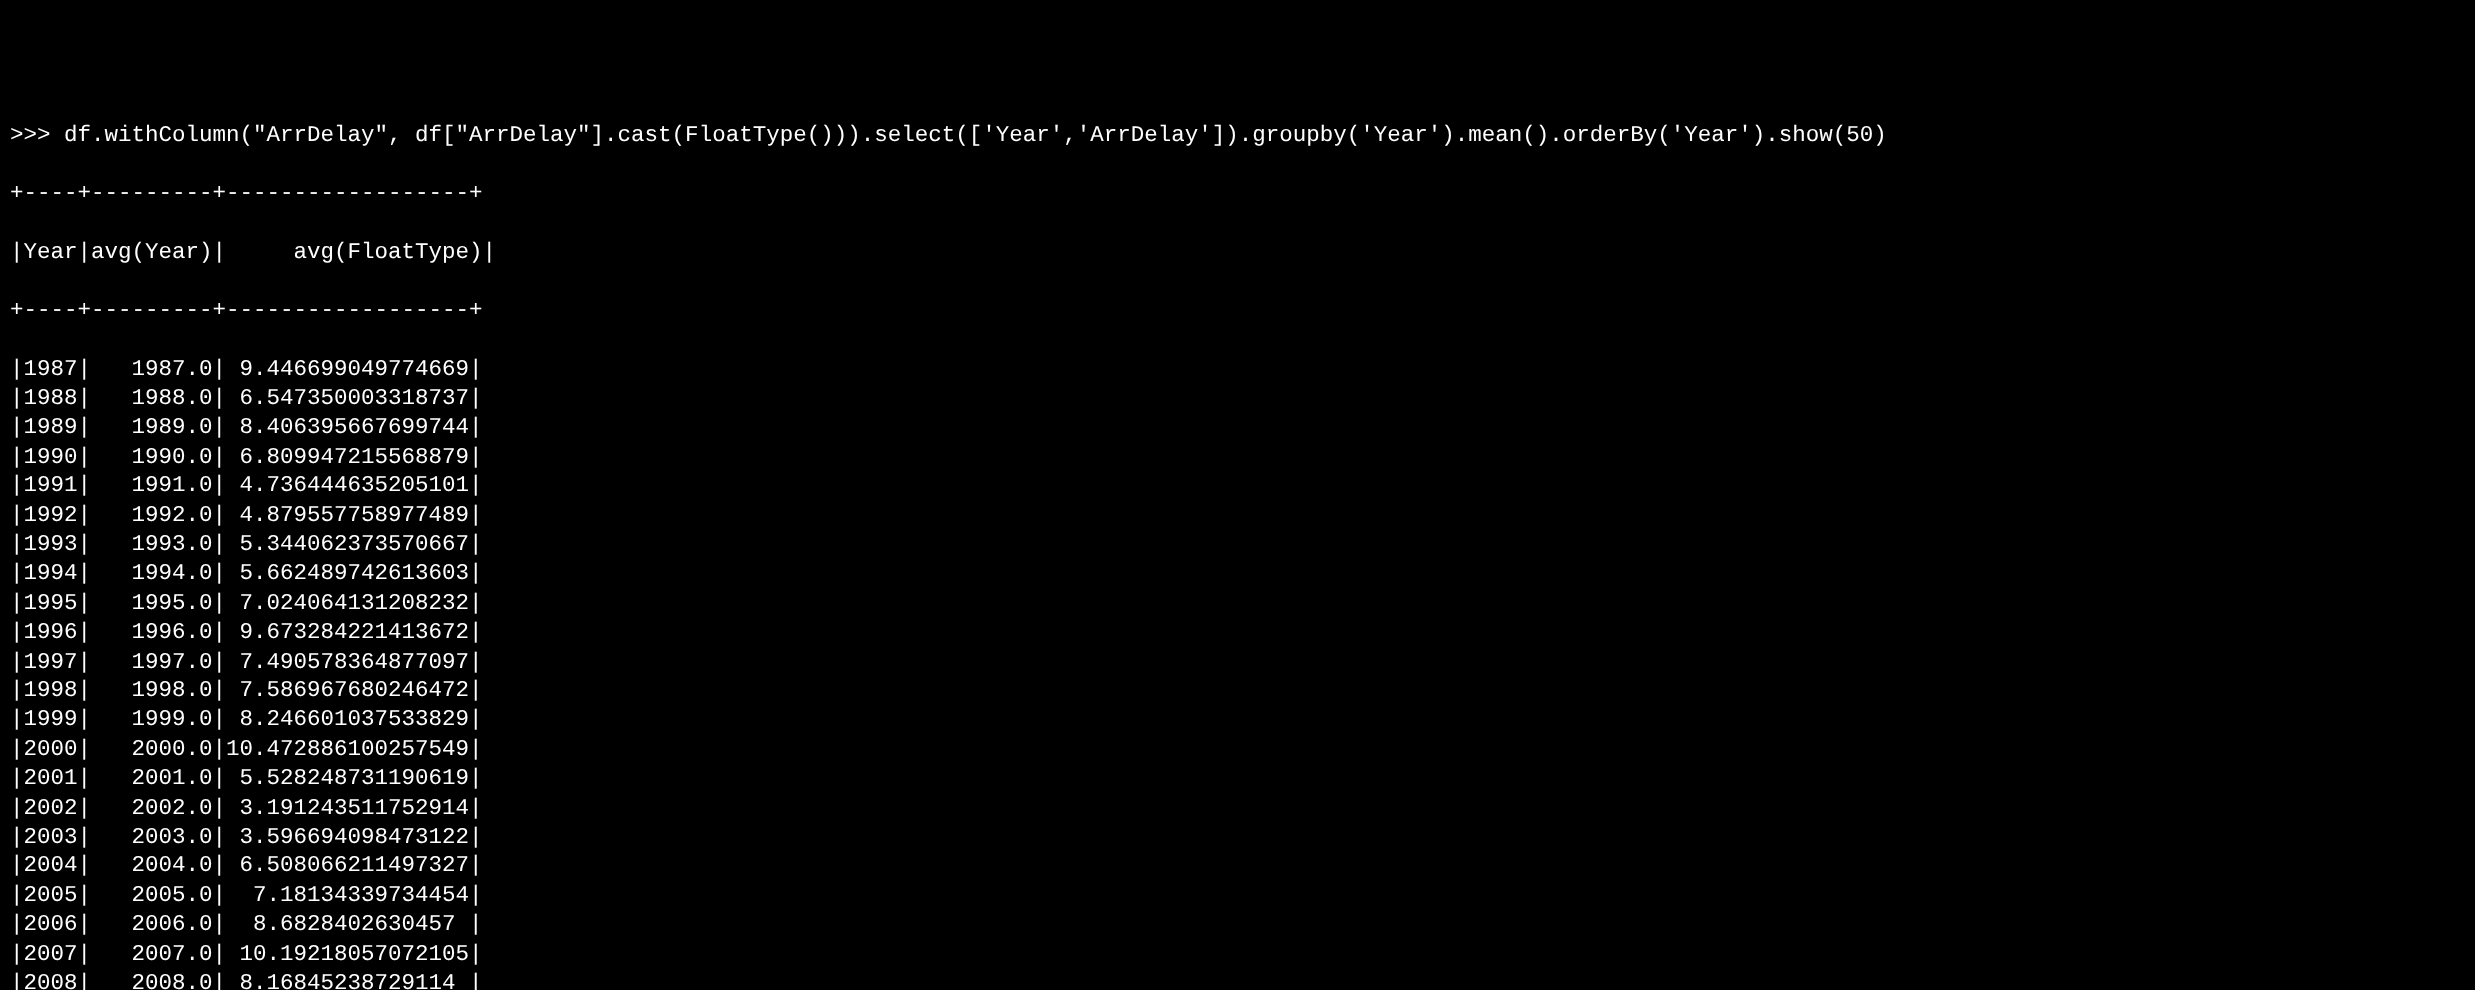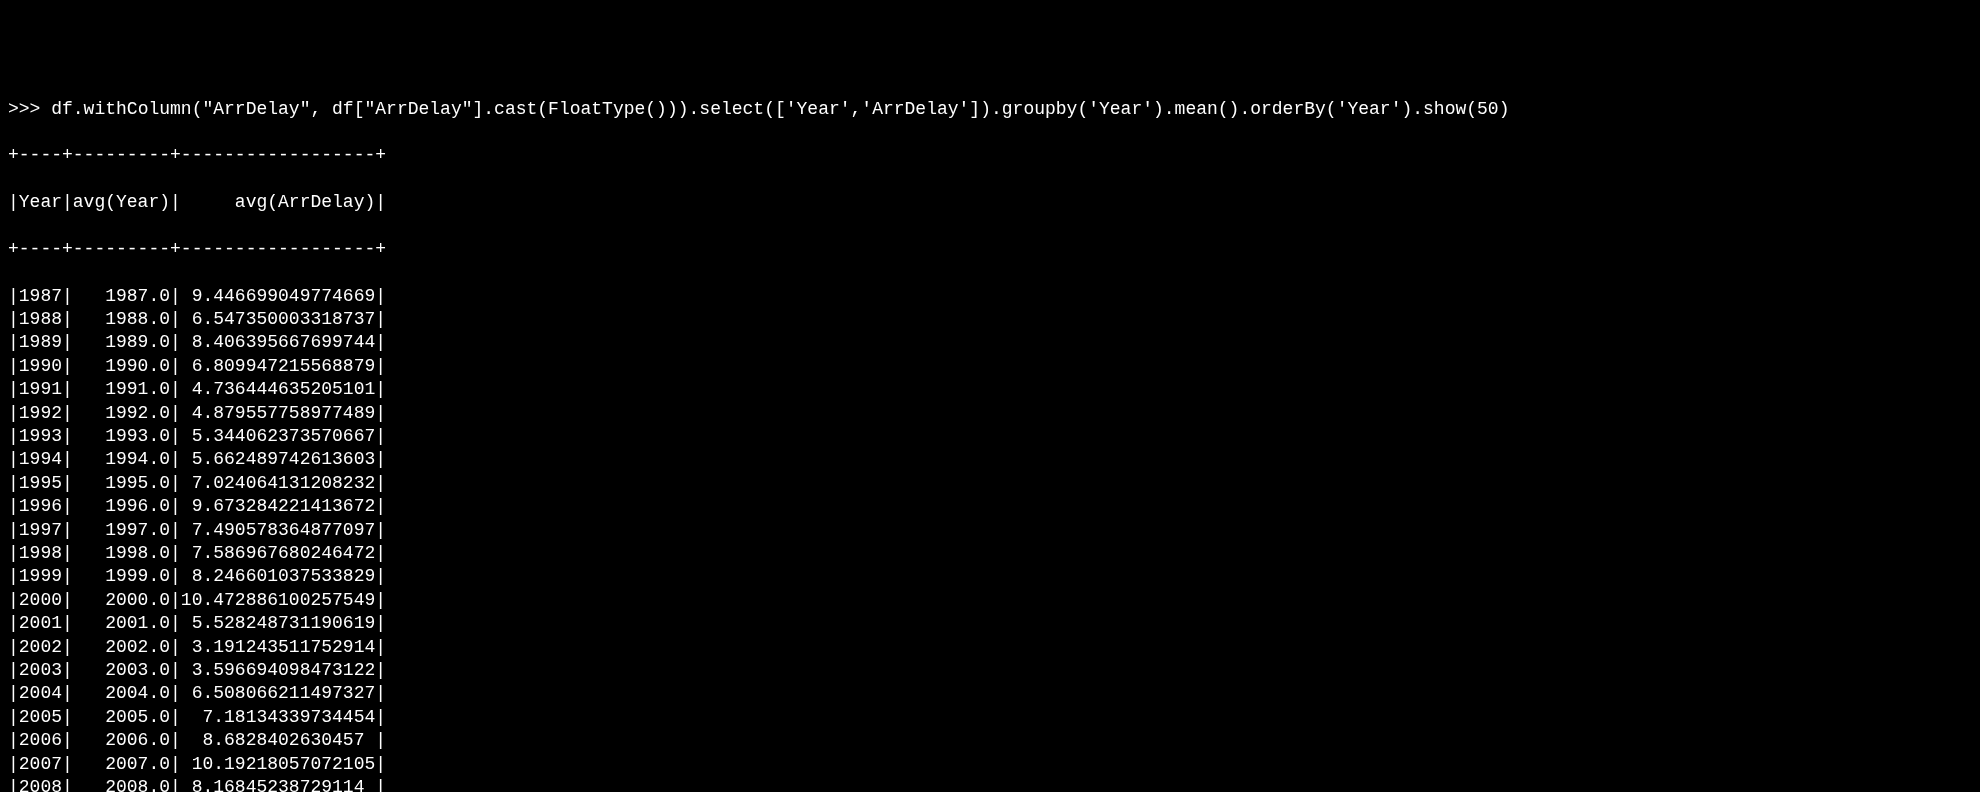--- a/index.html
+++ b/index.html
@@ -29,19 +29,19 @@
       color: #ffffff;
     }
   </style>
 </head>
 <body>
 
 
 
 <div class="terminal-line"><span class="prompt">&gt;&gt;&gt; </span><span class="command">df.withColumn("ArrDelay", df["ArrDelay"].cast(FloatType())).select(['Year','ArrDelay']).groupby('Year').mean().orderBy('Year').show(50)</span></div>
 <div class="terminal-line">+----+---------+------------------+</div>
-<div class="terminal-line">|Year|avg(Year)|     avg(ArrDelay)|</div>
+<div class="terminal-line">|Year|avg(Year)|     avg(FloatType)|</div>
 <div class="terminal-line">+----+---------+------------------+</div>
 <div id="rows-container"><div class="terminal-line">|1987|   1987.0| 9.446699049774669|</div><div class="terminal-line">|1988|   1988.0| 6.547350003318737|</div><div class="terminal-line">|1989|   1989.0| 8.406395667699744|</div><div class="terminal-line">|1990|   1990.0| 6.809947215568879|</div><div class="terminal-line">|1991|   1991.0| 4.736444635205101|</div><div class="terminal-line">|1992|   1992.0| 4.879557758977489|</div><div class="terminal-line">|1993|   1993.0| 5.344062373570667|</div><div class="terminal-line">|1994|   1994.0| 5.662489742613603|</div><div class="terminal-line">|1995|   1995.0| 7.024064131208232|</div><div class="terminal-line">|1996|   1996.0| 9.673284221413672|</div><div class="terminal-line">|1997|   1997.0| 7.490578364877097|</div><div class="terminal-line">|1998|   1998.0| 7.586967680246472|</div><div class="terminal-line">|1999|   1999.0| 8.246601037533829|</div><div class="terminal-line">|2000|   2000.0|10.472886100257549|</div><div class="terminal-line">|2001|   2001.0| 5.528248731190619|</div><div class="terminal-line">|2002|   2002.0| 3.191243511752914|</div><div class="terminal-line">|2003|   2003.0| 3.596694098473122|</div><div class="terminal-line">|2004|   2004.0| 6.508066211497327|</div><div class="terminal-line">|2005|   2005.0|  7.18134339734454|</div><div class="terminal-line">|2006|   2006.0|  8.6828402630457 |</div><div class="terminal-line">|2007|   2007.0| 10.19218057072105|</div><div class="terminal-line">|2008|   2008.0| 8.16845238729114 |</div></div>
 
 
 
 
 
 </body></html>

